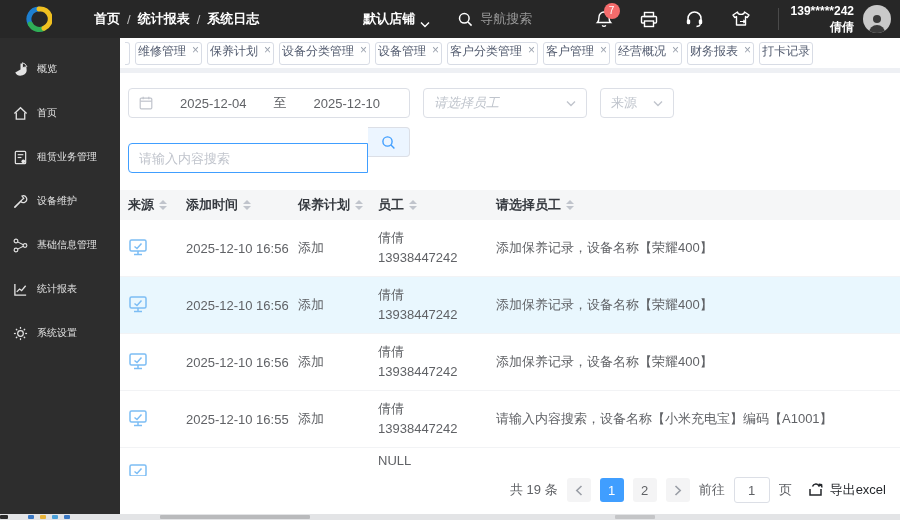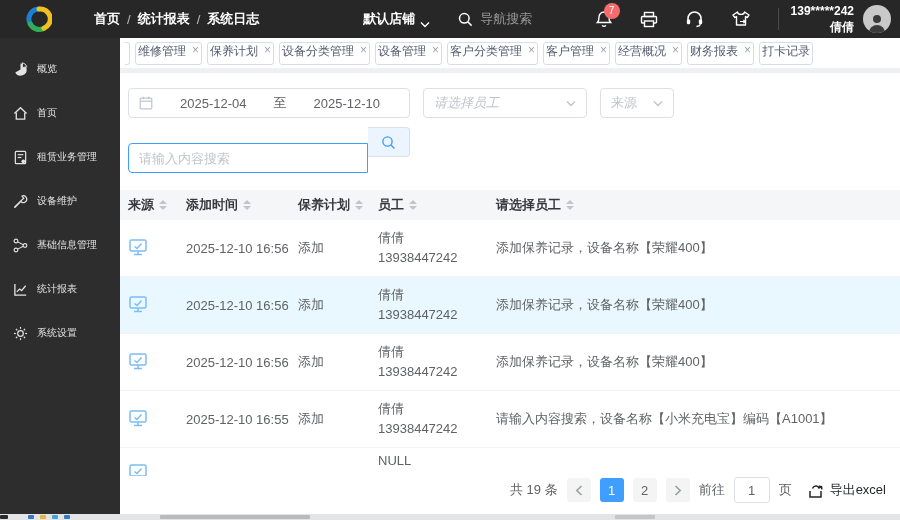--- a/index.html
+++ b/index.html
@@ -76,21 +76,21 @@
 
   
   .pagination { position:absolute; right:14px; bottom:11px; display:flex; align-items:center; gap:9px;
                 font-size:13px; color:#606266; }
   .size-select { width:88px; height:26px; }
   .pg-btn { min-width:24px; height:24px; padding:0 6px; background:#f4f4f5; border-radius:3px;
             display:flex; align-items:center; justify-content:center; cursor:pointer; color:#606266; }
   .pg-btn.active { background:#409eff; color:#fff; }
   .goto-input { width:36px; height:26px; border:1px solid #dcdfe6; border-radius:3px; text-align:center;
                 font-size:13px; color:#606266; outline:none; }
-  .export { display:flex; align-items:flex-end; gap:6px; color:#24272b; cursor:pointer; margin-left:6px; }
+  .export { display:flex; align-items:flex-start; gap:6px; color:#24272b; cursor:pointer; margin-left:6px; }
 
   
   .bottom-strip { position:absolute; left:0; top:514px; width:900px; height:6px; background:#e3e4e6; }
   .bs-mark { position:absolute; top:1px; height:4px; border-radius:1px; }
 </style>
 </head>
 <body>
 
 <div class="app">
 

